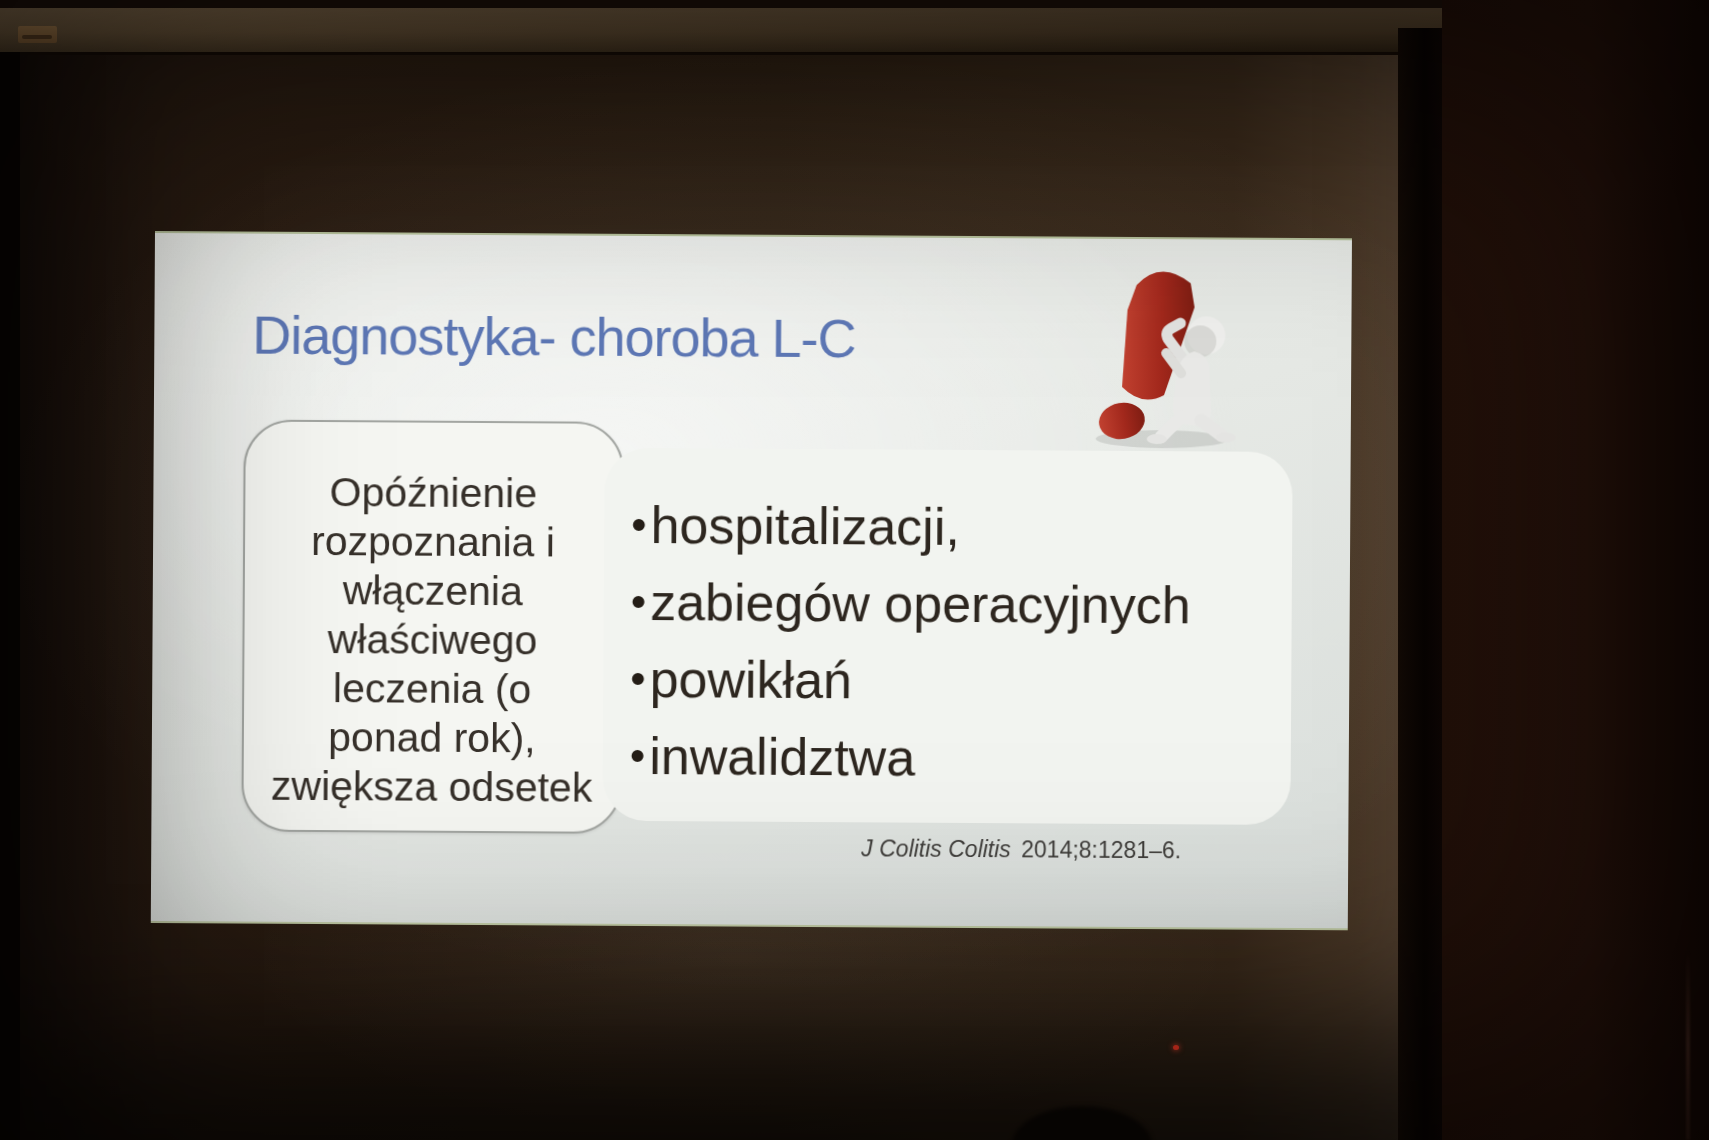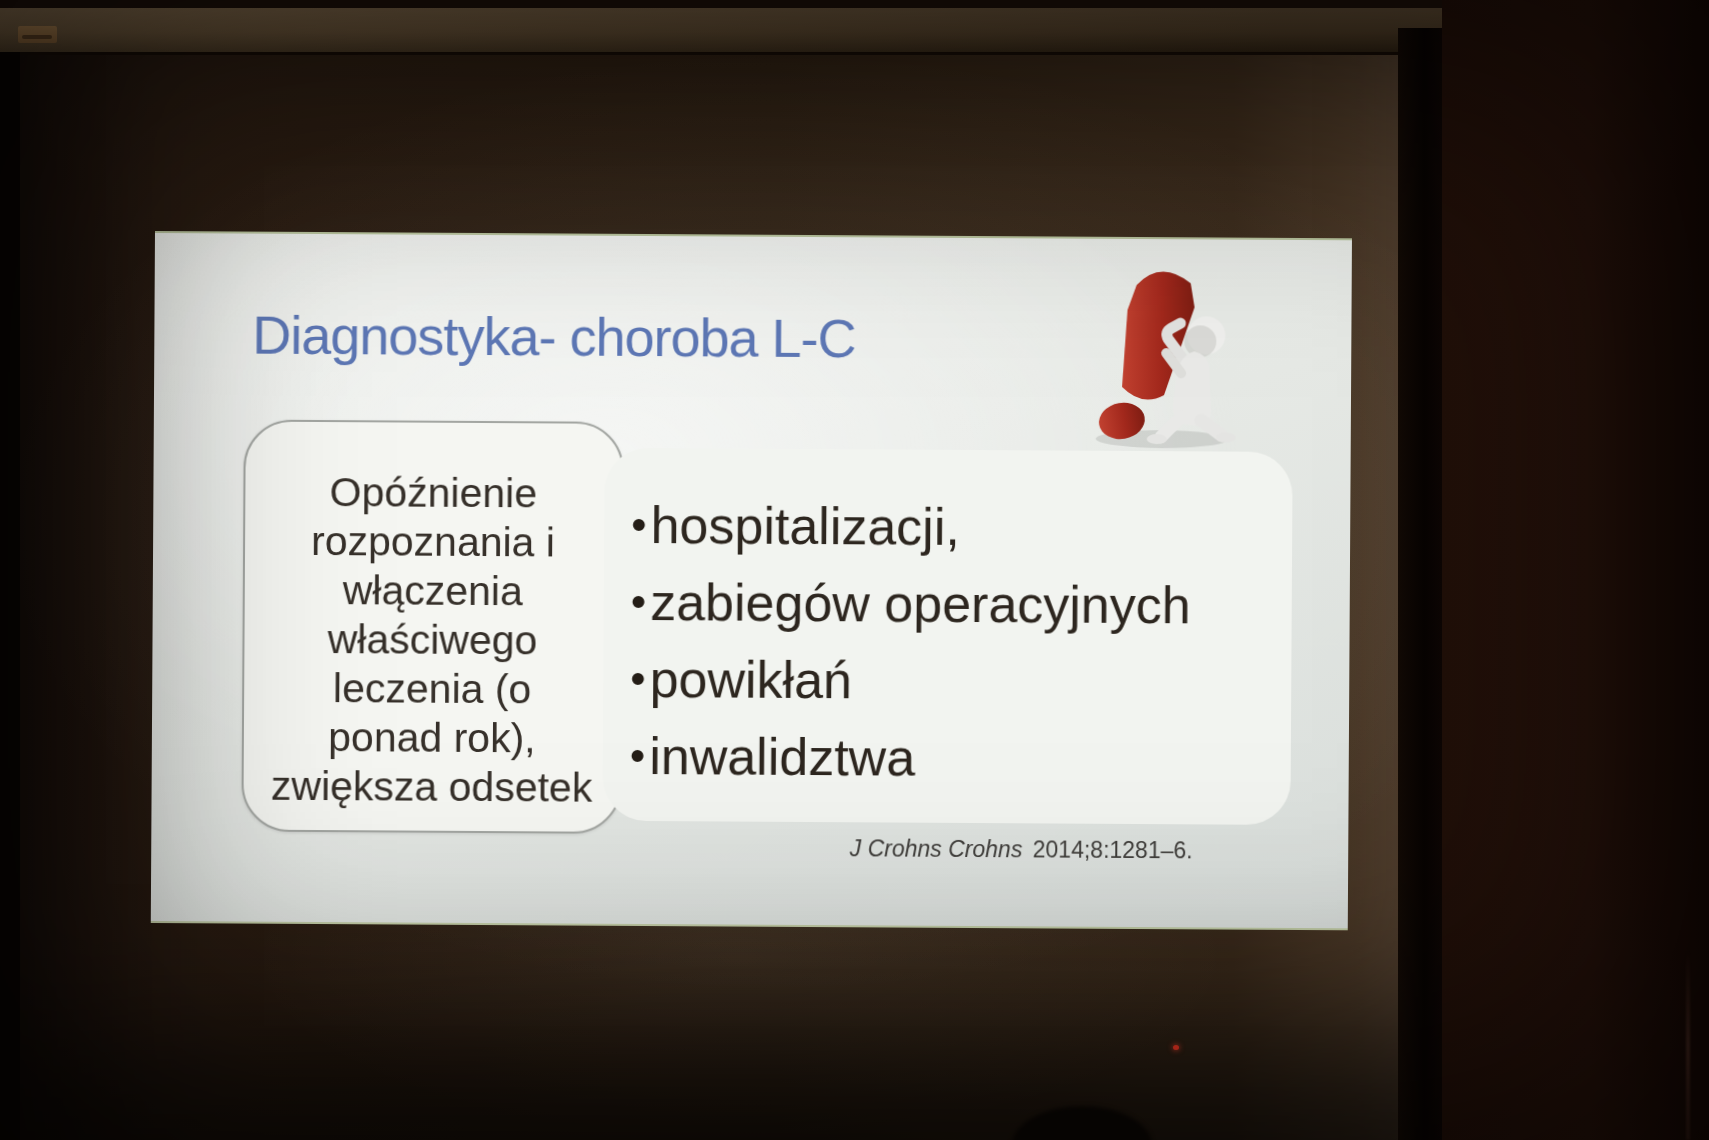--- a/index.html
+++ b/index.html
@@ -113,21 +113,21 @@
       <span class="b">•</span>
       <span>powikłań</span>
     </li>
       <li>
       <span class="b">•</span>
       <span>inwalidztwa</span>
     </li>
     </ul>
 
   <div class="citation">
-    <span class="journal">J Crohns Crohns</span>
+    <span class="journal">J Colitis Colitis</span>
     <span class="ref">2014;8:1281–6.</span>
   </div>
 
   <svg class="clipart" width="156" height="196" viewBox="0 0 156 196">
     <defs>
       <linearGradient id="redg" x1="0" y1="0" x2="1" y2="0">
         <stop offset="0" stop-color="#c14130"></stop>
         <stop offset="0.55" stop-color="#a2281c"></stop>
         <stop offset="1" stop-color="#7e1d12"></stop>
       </linearGradient>

